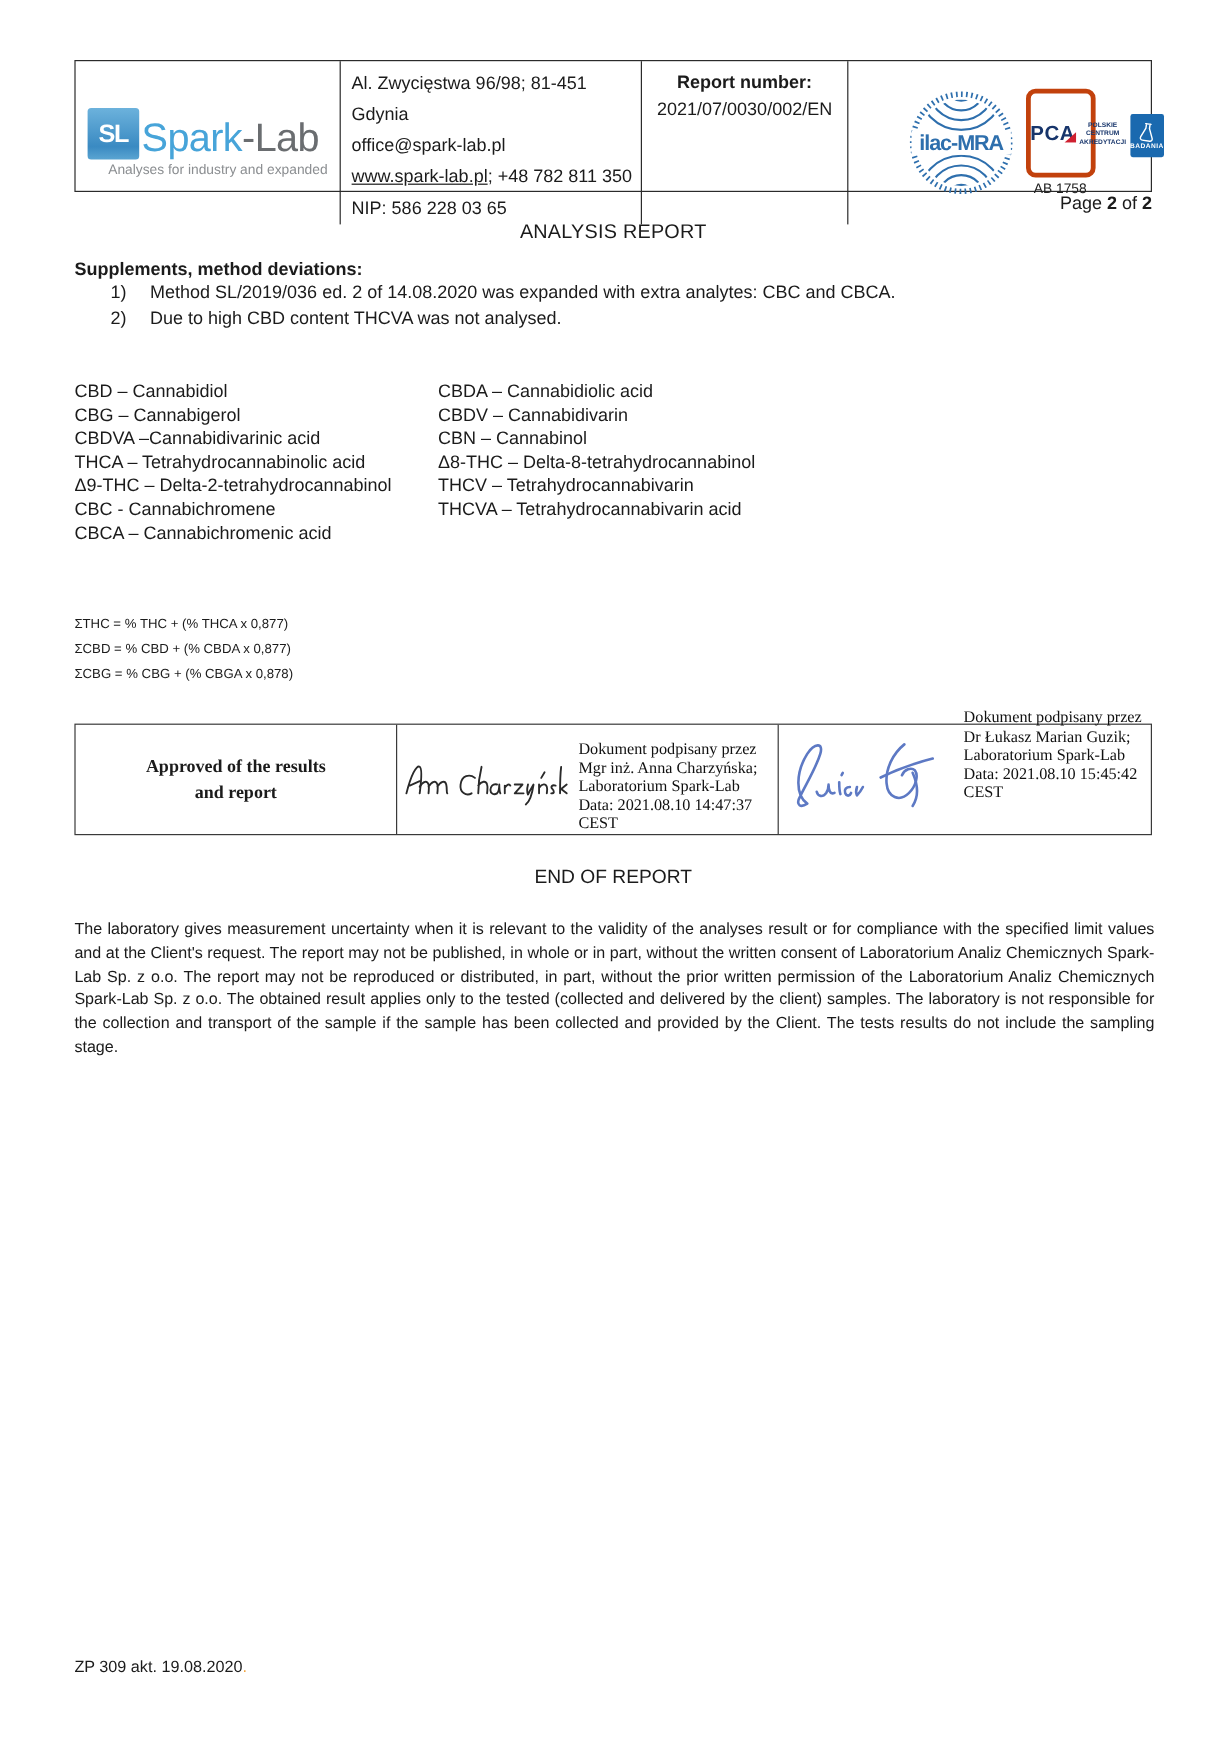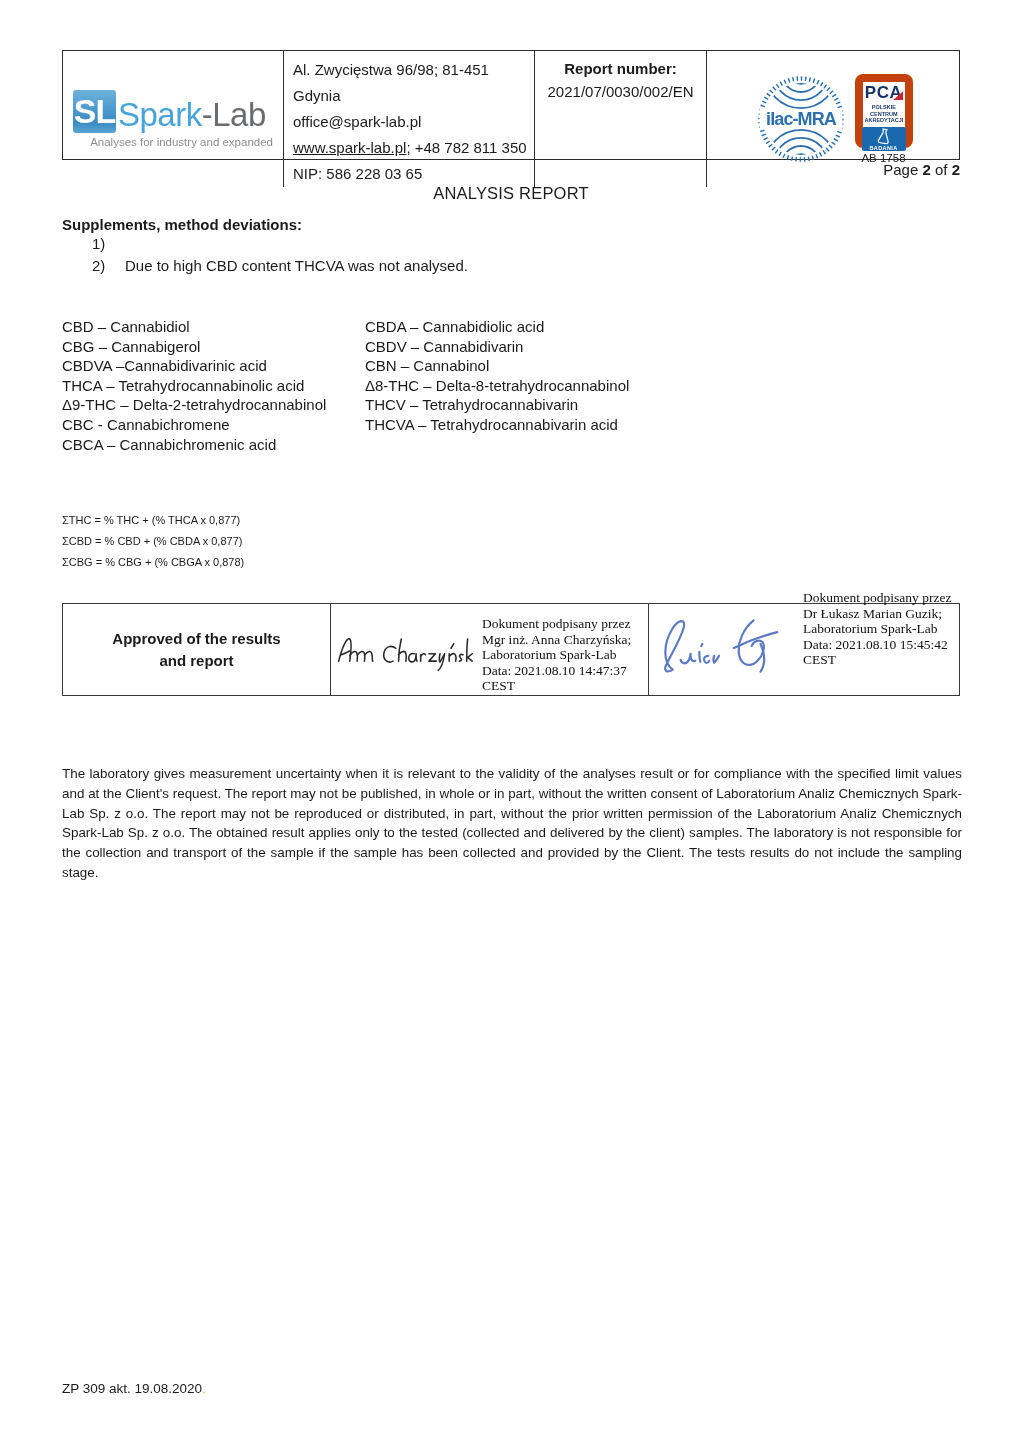--- a/index.html
+++ b/index.html
@@ -15,41 +15,41 @@
   }
   .hdr-cell { border-right:1px solid #2b2b2b; box-sizing:border-box; position:relative; }
   .hdr-cell:last-child { border-right:none; }
   
   .logo-cell { display:flex; align-items:center; justify-content:center; }
   .logo-wrap { width:200px; }
   .logo-row { display:flex; align-items:flex-end; }
   .sl-box {
     width:43px; height:43px; border-radius:3px;
     background:linear-gradient(180deg,#6cb2dc 0%,#3a8ac2 75%,#5aa5d2 100%);
-    color:#fff; font-size:34px; font-weight:bold; line-height:43px; text-align:center;
+    color:#fff; font-size:21px; font-weight:bold; line-height:43px; text-align:center;
     letter-spacing:-1px;
   }
   .brand { font-size:33px; line-height:36px; margin-left:2px; letter-spacing:-0.5px;text-align:right; }
   .brand .spark { color:#47a4d9; }
   .brand .lab { color:#6a6d70; }
   .tagline { font-size:11.5px; color:#8b8e91; text-align:right; margin-top:3px; }
   
   .addr-cell { padding:6px 0 0 9px; font-size:15px; line-height:26px; }
   .addr-cell .u { text-decoration:underline; }
   
   .rep-cell { text-align:center; padding-top:9px; font-size:15px; }
   .rep-label { font-weight:bold; }
   .rep-value { margin-top:6px; }
   
   .acc-cell { display:flex; align-items:center; justify-content:center; gap:9px; }
   .ilac { color:#2e6fad; }
   .pca-col { display:flex; flex-direction:column; align-items:center; }
   .pca-box {
-    width:58px; height:74px; border:8px solid #c2410c; border-radius:8px;
-    box-sizing:border-box; display:flex; flex-direction:column; align-items:center;
+    width:58px; height:74px; border:4px solid #c2410c; border-radius:8px;
+    box-sizing:border-box; display:flex; flex-direction:row; align-items:center;
     padding-top:2px; background:#fff;
   }
   .pca-word { position:relative; font-size:17px; font-weight:bold; color:#17356b; letter-spacing:0.5px; line-height:18px; }
   .pca-red-mark {
     position:absolute; right:-1px; top:7px; width:10px; height:9px; background:#cf2030;
     clip-path:polygon(100% 0, 0 100%, 100% 100%);
   }
   .pca-sub { font-size:6.5px; font-weight:bold; color:#17356b; line-height:1.2; transform:scale(0.85); text-align:center; }
   .pca-badge {
     margin-top:2px; width:44px; height:36px; background:#1a69af; border-radius:2px;
@@ -76,21 +76,21 @@
   .appr-table {
     position:absolute; left:62px; top:603px; width:898px; height:93px;
     border:1px solid #3a3a3a; box-sizing:border-box;
   }
   .appr-vline { position:absolute; top:0; width:1px; height:100%; background:#3a3a3a; }
   .appr-vline.v1 { left:267px; }
   .appr-vline.v2 { left:585px; }
   .appr-label {
     position:absolute; left:0; top:0; width:267px; height:100%;
     display:flex; flex-direction:column; align-items:center; justify-content:center;
-    font-weight:bold; font-size:15px; line-height:22px; text-align:center;
+    font-weight:bold; font-size:15px; line-height:22px; text-align:center;font-family:Liberation Serif, serif;
   }
   .sig1 { position:absolute; left:272px; top:24px; }
   .sig2 { position:absolute; left:588px; top:4px; }
   .stamp { font-family:"Liberation Serif", serif; font-size:13.5px; line-height:15.5px; color:#101010; white-space:nowrap; }
   .stamp1 { position:absolute; left:419px; top:12px; }
   .stamp2 { position:absolute; left:740px; top:-14px; }
   
   .end-title { position:absolute; left:62px; top:723px; width:898px; text-align:center; font-size:16px; }
   .disclaimer {
     position:absolute; left:62px; top:764px; width:900px;
@@ -179,20 +179,21 @@
     <span>of</span>
     <b>2</b>
   </div>
 
   <div class="doc-title">ANALYSIS REPORT</div>
 
   <div class="supplements">
     <div class="sec-heading">Supplements, method deviations:</div>
     <div class="sup-item">
       <span class="sup-num">1)</span>
+      <span>Method SL/2019/036 ed. 2 of 14.08.2020 was expanded with extra analytes: CBC and CBCA.</span>
     </div>
     <div class="sup-item">
       <span class="sup-num">2)</span>
       <span>Due to high CBD content THCVA was not analysed.</span>
     </div>
   </div>
 
   <div class="abbr">
     <div class="abbr-grid">
       <div>CBD – Cannabidiol</div>
@@ -265,20 +266,21 @@
 
     <div class="stamp stamp2">
       <div>Dokument podpisany przez</div>
       <div>Dr Łukasz Marian Guzik;</div>
       <div>Laboratorium Spark-Lab</div>
       <div>Data: 2021.08.10 15:45:42</div>
       <div>CEST</div>
     </div>
   </div>
 
+  <div class="end-title">END OF REPORT</div>
 
   <div class="disclaimer">The laboratory gives measurement uncertainty when it is relevant to the validity of the analyses result or for compliance with the specified limit values and at the Client's request. The report may not be published, in whole or in part, without the written consent of Laboratorium Analiz Chemicznych Spark-Lab Sp. z o.o. The report may not be reproduced or distributed, in part, without the prior written permission of the Laboratorium Analiz Chemicznych Spark-Lab Sp. z o.o. The obtained result applies only to the tested (collected and delivered by the client) samples. The laboratory is not responsible for the collection and transport of the sample if the sample has been collected and provided by the Client. The tests results do not include the sampling stage.</div>
 
   <div class="footer-code">
     <span>ZP 309 akt. 19.08.2020</span><span class="footer-dot">.</span>
   </div>
 
 </div>
 
 </body></html>

